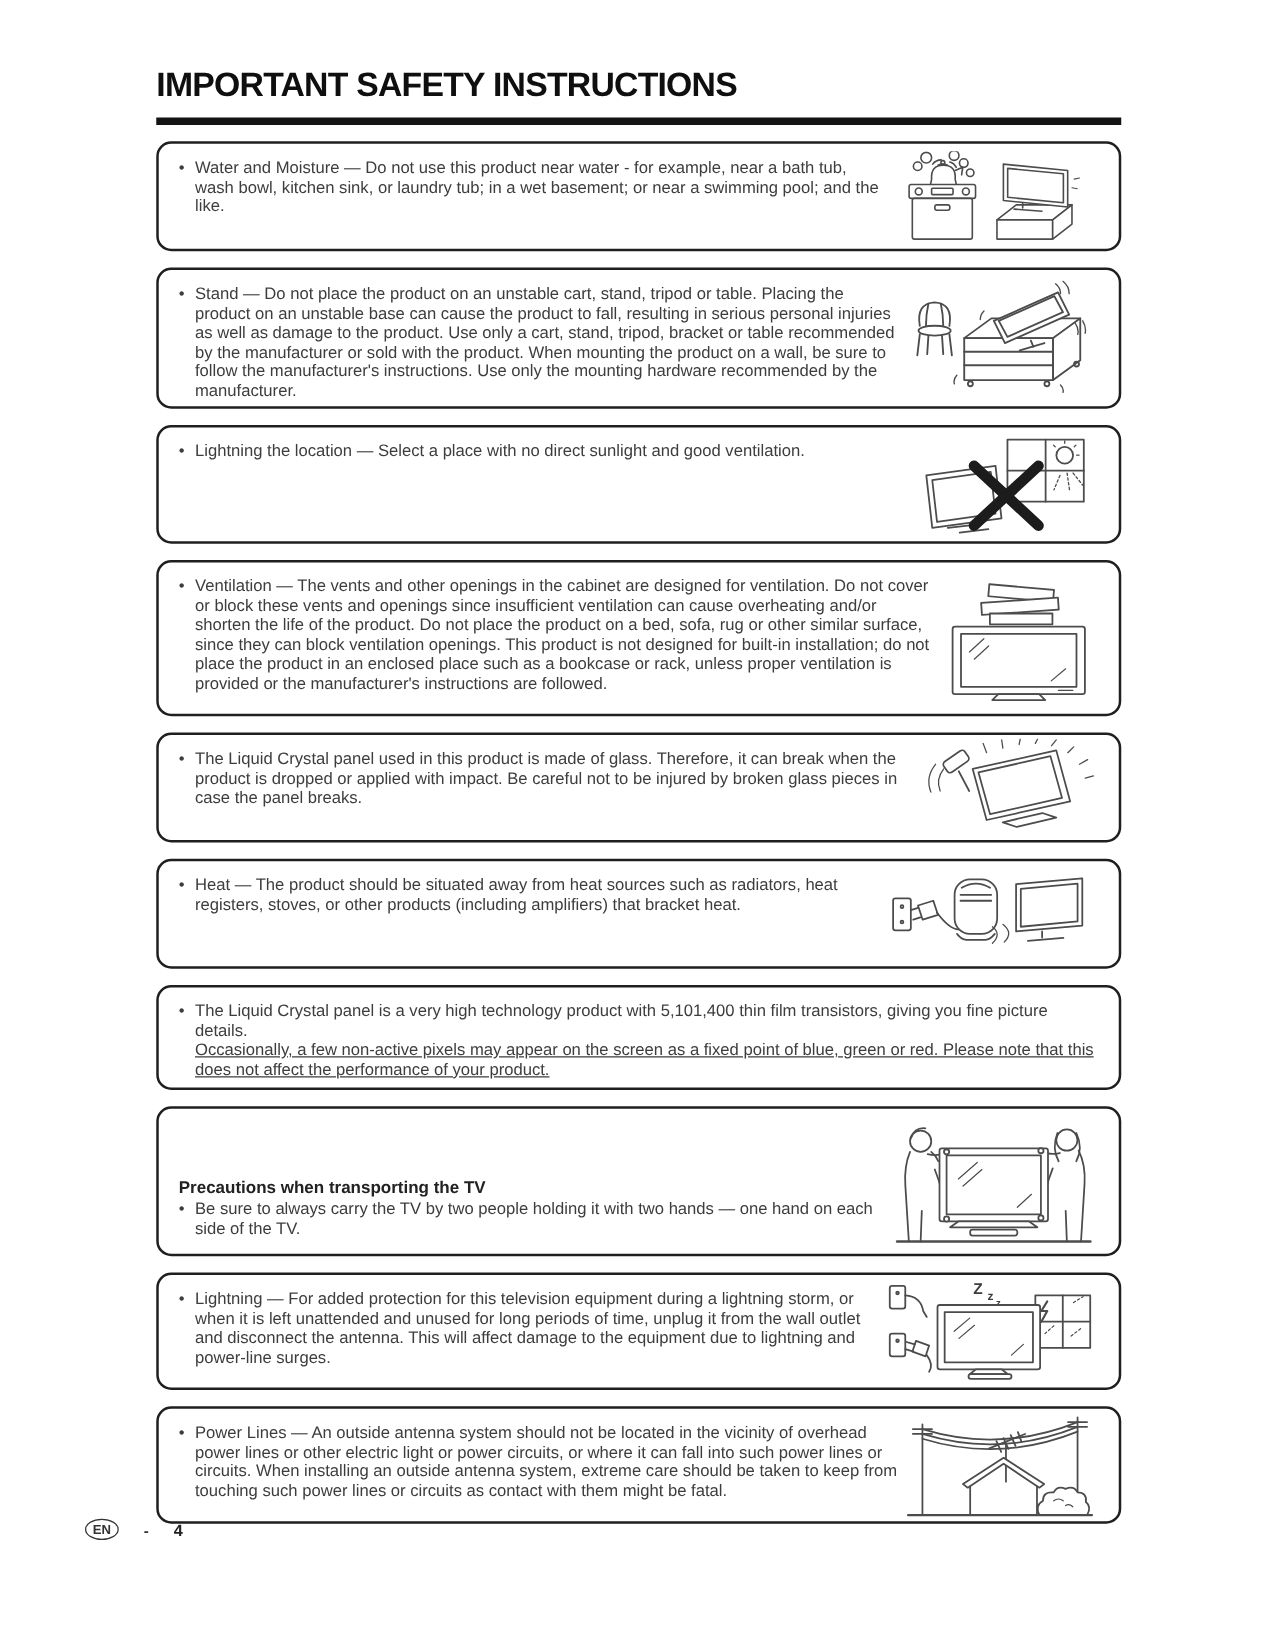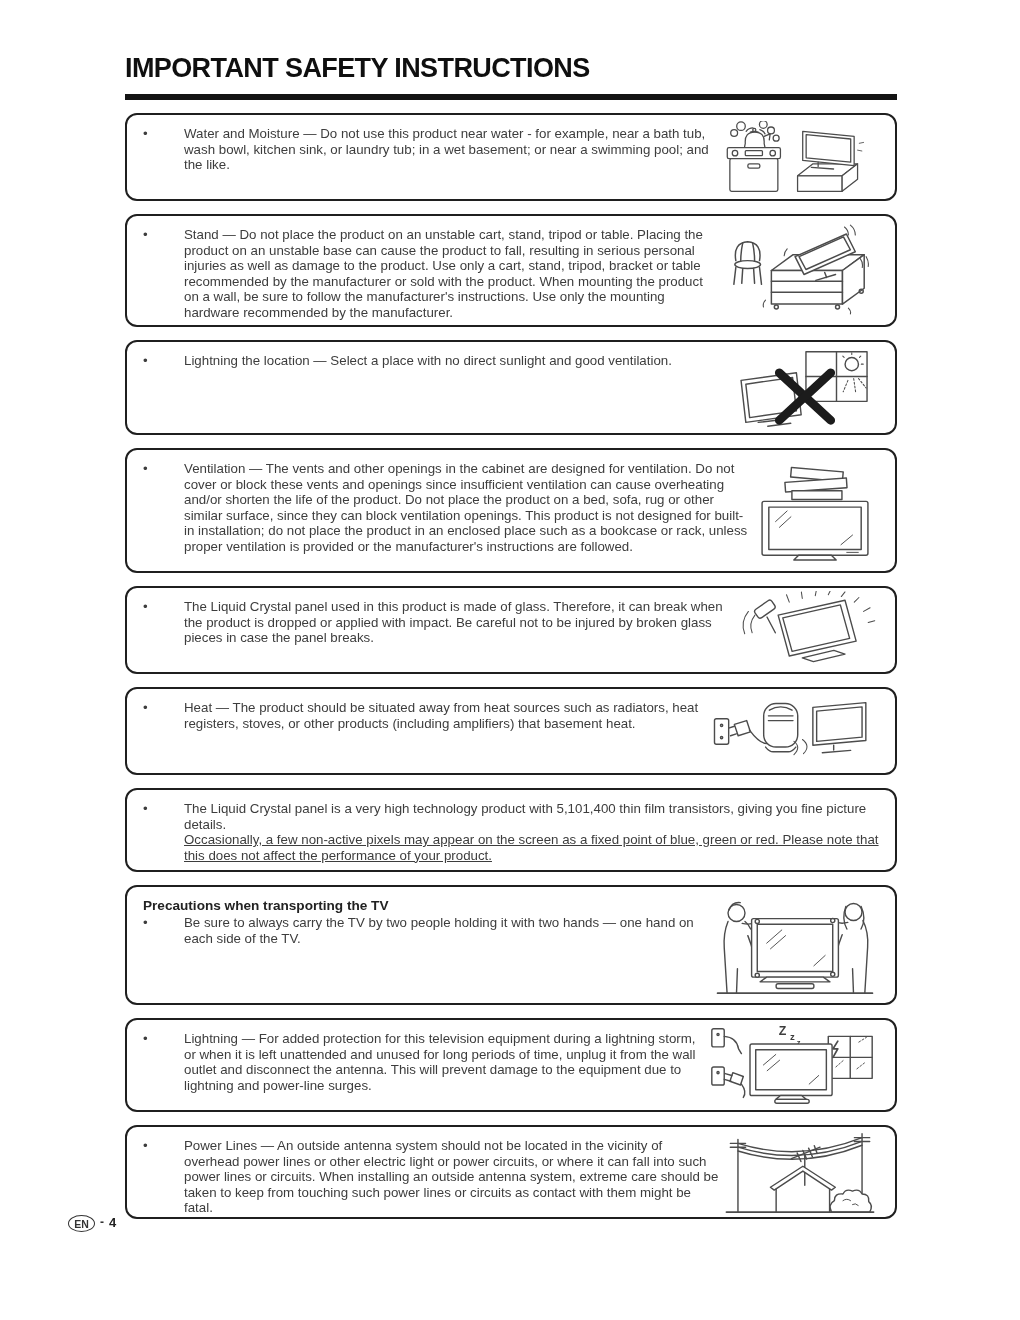--- a/index.html
+++ b/index.html
@@ -17,24 +17,24 @@
   .title-rule { height:6px; background:#141414; margin-top:8px; margin-bottom:13px; }
   .box {
     border:2px solid #1f1f1f; border-radius:12px;
     margin-bottom:13px; padding:9px 14px 9px 16px;
     display:flex; align-items:center; overflow:hidden;
   }
   .box-text { flex:1 1 auto; align-self:flex-start; padding-top:2px; }
   .box-illus { flex:0 0 auto; display:flex; align-items:center; justify-content:center; }
   .bullet-item { display:flex; }
   .bullet-item .marker { width:13px; flex:0 0 13px; font-size:13.3px; line-height:15.5px; color:#3d3d3d; }
-  .bullet-item p, .plain-item p { font-size:13.3px; line-height:15.5px; color:#3d3d3d;margin-left:28px; }
+  .bullet-item p, .plain-item p { font-size:13.3px; line-height:15.5px; color:#3d3d3d; }
   .plain-item { padding-left:13px;text-decoration:underline; }
-  .box-heading { font-size:13.6px; font-weight:bold; color:#222; line-height:16px; margin-bottom:1px; }
-  .footer { position:absolute; left:68px; top:1215px; display:flex; align-items:flex-start; gap:5px; }
+  .box-heading { font-size:13.6px; font-weight:bold; color:#222; line-height:16px; margin-bottom:1px;margin-top:44px; }
+  .footer { position:absolute; left:68px; top:1215px; display:flex; align-items:flex-end; gap:20px; }
   .lang-badge {
     border:1.6px solid #333; border-radius:50%;
     width:27px; height:17px; display:flex; align-items:center; justify-content:center;
     font-size:10.5px; font-weight:bold; color:#333; letter-spacing:0;
   }
   .footer .sep { font-size:12px; color:#333; font-weight:bold; }
   .footer .pagenum { font-size:13px; color:#222; font-weight:bold; }
   svg { display:block; }
   svg text { font-family:"Liberation Sans", sans-serif; }
 </style>
@@ -181,21 +181,21 @@
         <path d="M32 28 l9 17"></path>
         <path d="M12 22 q-9 11 -4 24 M19 26 q-7 9 -3 19" stroke-width="1.1"></path>
       </svg>
     </div>
   </section>
 
   <section class="box" style="height:88px">
     <div class="box-text">
       <div class="bullet-item">
         <span class="marker">•</span>
-        <p>Heat — The product should be situated away from heat sources such as radiators, heat registers, stoves, or other products (including amplifiers) that basement heat.</p>
+        <p>Heat — The product should be situated away from heat sources such as radiators, heat registers, stoves, or other products (including amplifiers) that bracket heat.</p>
       </div>
     </div>
     <div class="box-illus" style="width:176px">
       <svg width="174" height="70" viewBox="0 0 174 74" stroke="#4c4c4c" fill="none" stroke-width="1.5" stroke-linecap="round" stroke-linejoin="round">
         <rect x="4" y="24" width="15" height="27" rx="2" fill="#fff"></rect>
         <circle cx="11.5" cy="31" r="1.2"></circle>
           <circle cx="11.5" cy="44" r="1.2"></circle>
         <path d="M19 34 l6 -2 M21 42 l6 -2"></path>
         <path d="M25 30 L38 26 L42 38 L29 42 Z" fill="#fff"></path>
         <path d="M41 36 q12 16 20 14"></path>
@@ -252,21 +252,21 @@
         <circle cx="124" cy="26" r="2.2" fill="#fff"></circle>
           <circle cx="124" cy="83" r="2.2" fill="#fff"></circle>
       </svg>
     </div>
   </section>
 
   <section class="box" style="height:94px">
     <div class="box-text">
       <div class="bullet-item">
         <span class="marker">•</span>
-        <p>Lightning — For added protection for this television equipment during a lightning storm, or when it is left unattended and unused for long periods of time, unplug it from the wall outlet and disconnect the antenna. This will prevent damage to the equipment due to lightning and power-line surges.</p>
+        <p>Lightning — For added protection for this television equipment during a lightning storm, or when it is left unattended and unused for long periods of time, unplug it from the wall outlet and disconnect the antenna. This will affect damage to the equipment due to lightning and power-line surges.</p>
       </div>
     </div>
     <div class="box-illus" style="width:178px">
       <svg width="176" height="84" viewBox="0 0 176 88" stroke="#4c4c4c" fill="none" stroke-width="1.5" stroke-linecap="round" stroke-linejoin="round">
         <rect x="126" y="14" width="46" height="44" fill="#fff"></rect>
         <path d="M126 36 l46 0 M149 14 l0 44"></path>
         <path d="M136 19 l-5 8 l5 0 l-5 9" stroke-width="1.8"></path>
         <path d="M158 20 l8 -5 M156 48 l9 -7 M134 46 l8 -7" stroke-width="1" stroke-dasharray="2 2"></path>
         <g fill="#3d3d3d" stroke="none" font-weight="bold">
           <text x="74" y="13" font-size="13">Z</text>

